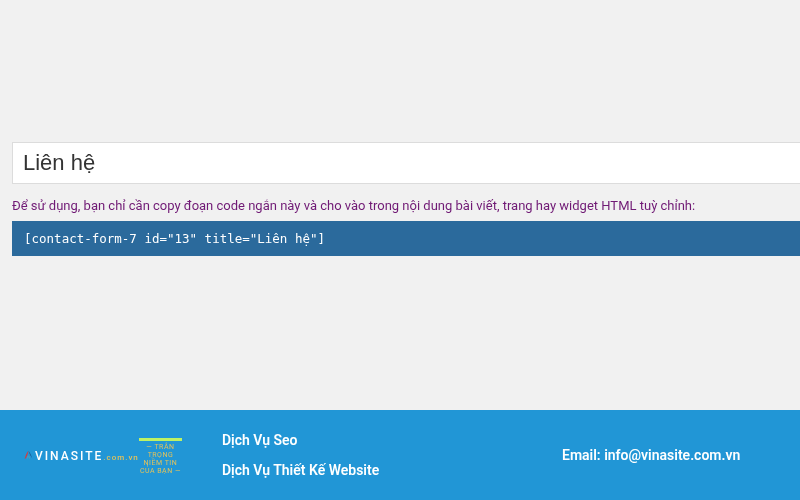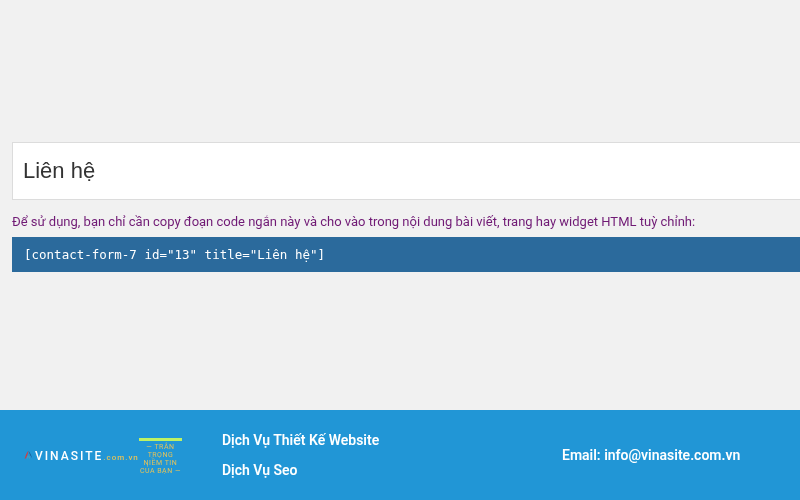--- a/index.html
+++ b/index.html
@@ -2,21 +2,21 @@
 <html><head>
 <meta charset="utf-8">
 <style>
   * { margin: 0; padding: 0; box-sizing: border-box; }
   html, body { width: 800px; height: 500px; overflow: hidden; font-family: -apple-system, "Segoe UI", Roboto, Arial, sans-serif; }
   body { background: #f1f1f1; display: flex; flex-direction: column; }
 
   .main-area { flex: 1; padding-top: 142px; padding-left: 12px; }
   .title-field {
     width: 100%;
-    height: 58px;
+    height: 42px;
     background: #fff;
     border: 1px solid #dcdcdc;
     border-right: none;
     font-size: 22px;
     color: #333;
     padding: 4px 10px;
     outline: none;
   }
   .instruction {
     font-size: 13px;
@@ -103,22 +103,22 @@
       <path d="M24 2 Q30 6 38 30 Q28 14 24 2 Z" fill="#1a4f86"></path>
       <path d="M20 30 Q24 10 28 30" stroke="#e4c35a" stroke-width="0.8" fill="none"></path>
     </svg>
     <div class="logo-text">
       <span>VINASITE</span><span class="dom">.com.vn</span>
     </div>
     <div class="logo-tag">— TRÂN TRỌNG NIỀM TIN CỦA BẠN —</div>
   </div>
 
   <div class="services-col">
+    <a href="#">Dịch Vụ Seo</a>
     <a href="#">Dịch Vụ Thiết Kế Website</a>
-    <a href="#">Dịch Vụ Seo</a>
   </div>
 
   <div class="contact-col">
     <div>
       <span>Email:</span>
       <a href="#">info@vinasite.com.vn</a>
     </div>
   </div>
 </div>
 

